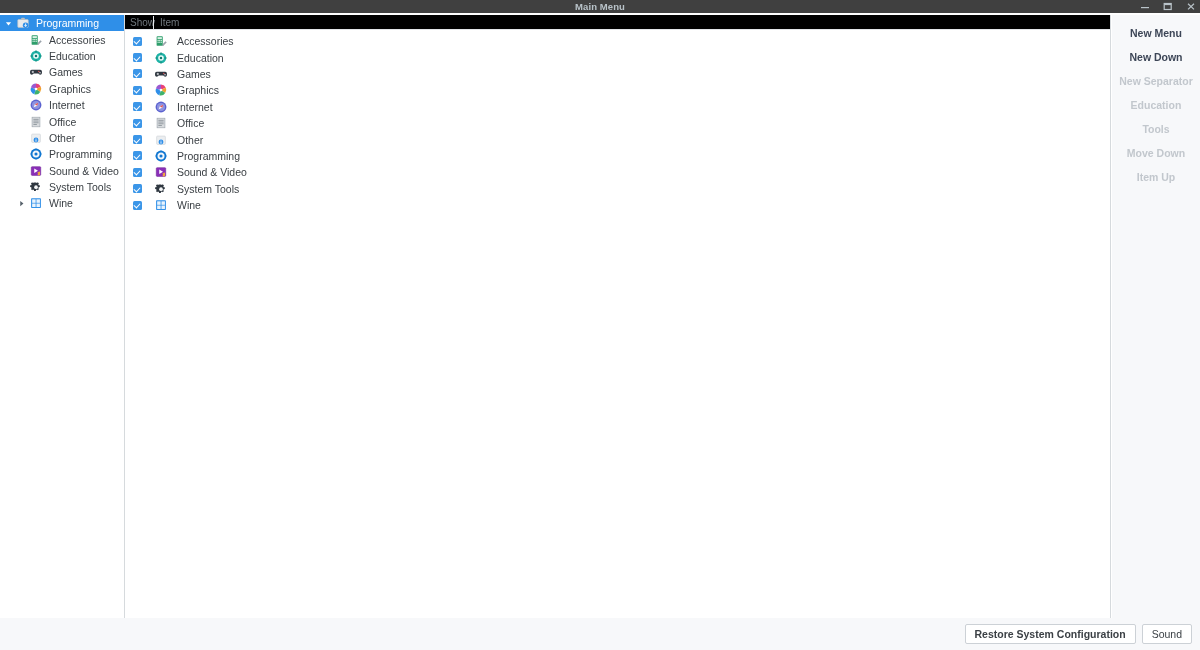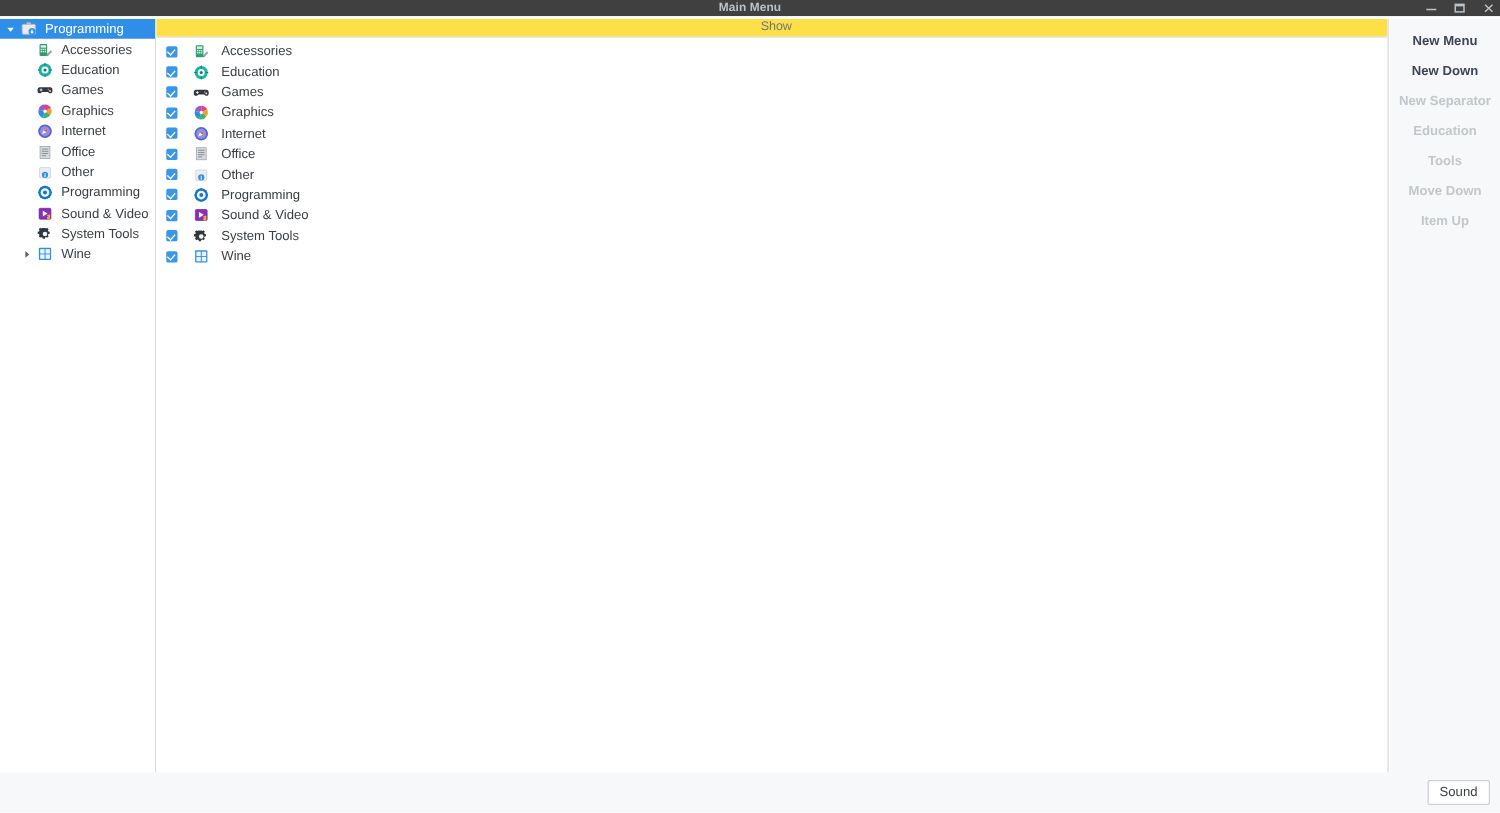--- a/index.html
+++ b/index.html
@@ -113,24 +113,23 @@
     top: 2px;
     right: 89px;
     bottom: 32px;
     background: #ffffff;
     border-right: 1px solid #d6dadd;
     overflow: hidden;
   }
   .list-header {
     height: 14px;
     display: flex;
-    align-items: center;
+    align-items: flex-end;
     border-bottom: 1px solid #e2e5e8;
-    background: #fde047;
-    flex-direction: column;
+    background: #000000;
   }
   .col-head {
     font-size: 10px;
     color: #6f777d;
     line-height: 13px;
     padding-left: 5px;
     height: 13px;
     box-sizing: border-box;
   }
   .col-head.show { width: 28px; }
@@ -455,20 +454,21 @@
             </svg>
           </div>
           <span class="tree-label">Wine</span>
         </div>
       </div>
   </div>
 
   <div class="listpane">
     <div class="list-header">
       <div class="col-head show">Show</div>
+      <div class="col-head item">Item</div>
     </div>
     <div class="list-body" id="list-container">
         <div class="list-row">
           <div class="cb-cell">
             <span class="checkbox"></span>
           </div>
           <div class="row-icon">
             <svg width="14" height="14" viewBox="0 0 16 16">
               <rect x="3" y="2.5" width="7" height="11" rx="1" fill="#2e9e6b"></rect>
               <rect x="4" y="3.6" width="5" height="2.3" fill="#d9f2e6"></rect>
@@ -634,16 +634,17 @@
       <button class="action-btn">New Menu</button>
       <button class="action-btn">New Down</button>
       <button class="action-btn disabled" disabled="">New Separator</button>
       <button class="action-btn disabled" disabled="">Education</button>
       <button class="action-btn disabled" disabled="">Tools</button>
       <button class="action-btn disabled" disabled="">Move Down</button>
       <button class="action-btn disabled" disabled="">Item Up</button>
     </div>
 
   <div class="bottombar">
+    <button class="dlg-btn primary">Restore System Configuration</button>
     <button class="dlg-btn">Sound</button>
   </div>
 
 </div>
 
 </body></html>

